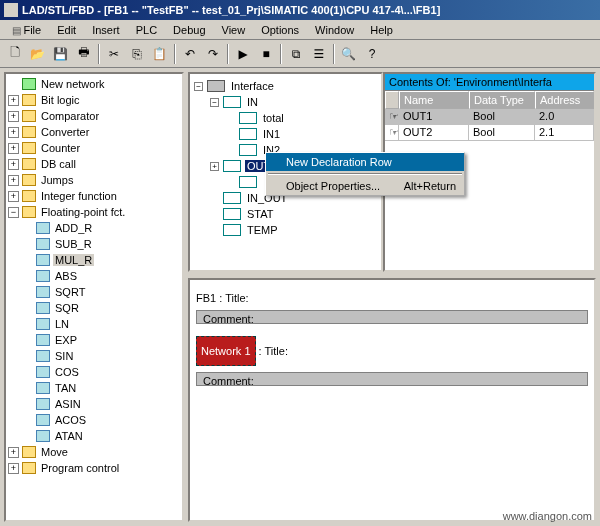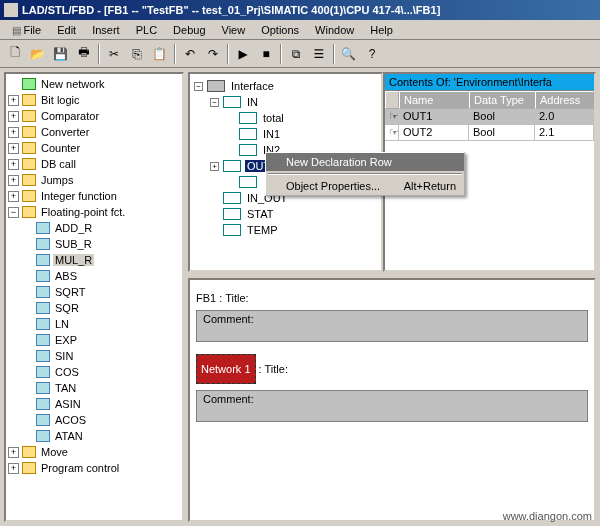--- a/index.html
+++ b/index.html
@@ -41,26 +41,26 @@
 .iface-node .exp { width: 9px; height: 9px; border: 1px solid #808080; display: inline-flex; align-items: center; justify-content: center; font-size: 8px; margin-right: 4px; background: #fff; }
 .iface-node .noexp { width: 9px; margin-right: 4px; display: inline-block; }
 .iface-node .iicon { width: 18px; height: 12px; background: #fff; border: 1px solid #008080; margin-right: 4px; display: inline-block; }
 .iface-node .iicon.root { background: #c0c0c0; border: 1px solid #555; }
 .iface-node .ilabel { padding: 0 2px; }
 .iface-node .ilabel.sel { background: #0a246a; color: #fff; }
 .ii1 { padding-left: 16px; }
 .ii2 { padding-left: 32px; }
 .ctxmenu { position: absolute; left: 75px; top: 78px; background: #d4d0c8; border: 1px outset #fff; box-shadow: 2px 2px 3px rgba(0,0,0,0.4); z-index: 100; width: 200px; }
 .ctxmenu .citem { padding: 3px 8px 3px 20px; display: flex; justify-content: space-between; }
-.ctxmenu .citem.hl { background: #737373; color: #fff; text-align: center; }
+.ctxmenu .citem.hl { background: #0369a1; color: #fff; text-align: center; }
 .ctxmenu .csep { height: 1px; border-top: 1px solid #808080; border-bottom: 1px solid #fff; margin: 2px 2px; }
 .lower { flex: 1; background: #fff; border: 2px inset #d4d0c8; margin-top: 6px; padding: 6px; overflow: hidden; }
 .codeline { margin: 6px 0; }
 .netlabel { background: #b91c1c; color: #fff; padding: 8px 4px; display: inline-block; border: 1px dashed #004040; }
-.comment-box { background: #c0c0c0; border: 1px solid #808080; height: 32px; margin: 4px 0 12px 0; padding: 2px 6px; }
+.comment-box { background: #c0c0c0; border: 1px solid #808080; height: 14px; margin: 4px 0 12px 0; padding: 2px 6px; }
 .watermark { position: absolute; right: 8px; bottom: 4px; color: #555; font-size: 11px; margin-top: 16px; }
 </style>
 </head>
 <body>
 
 <div class="titlebar">
   <span class="icon"></span>
   <span>LAD/STL/FBD  - [FB1 -- "TestFB" -- test_01_Prj\SIMATIC 400(1)\CPU 417-4\...\FB1]</span>
 </div>
 

